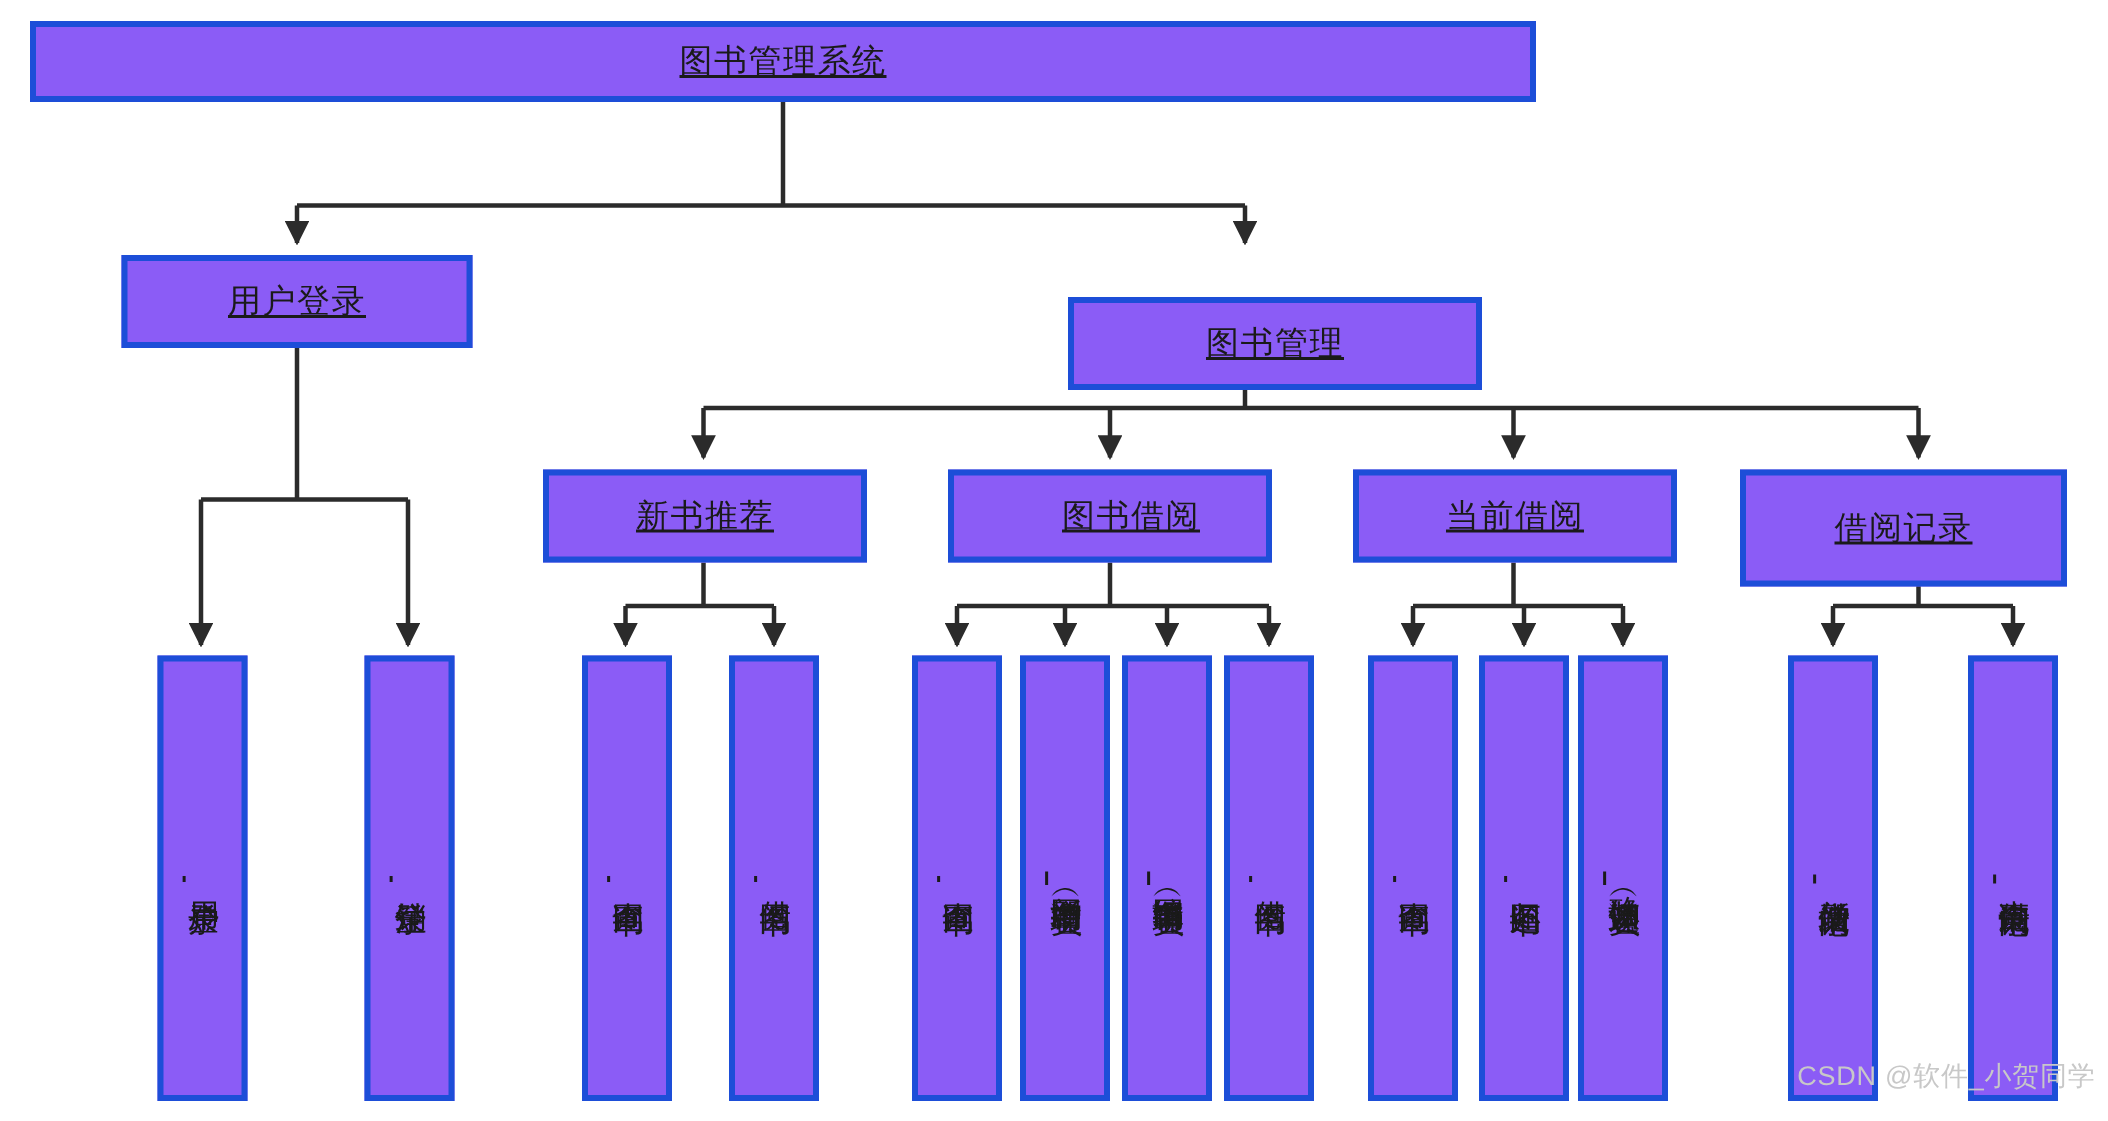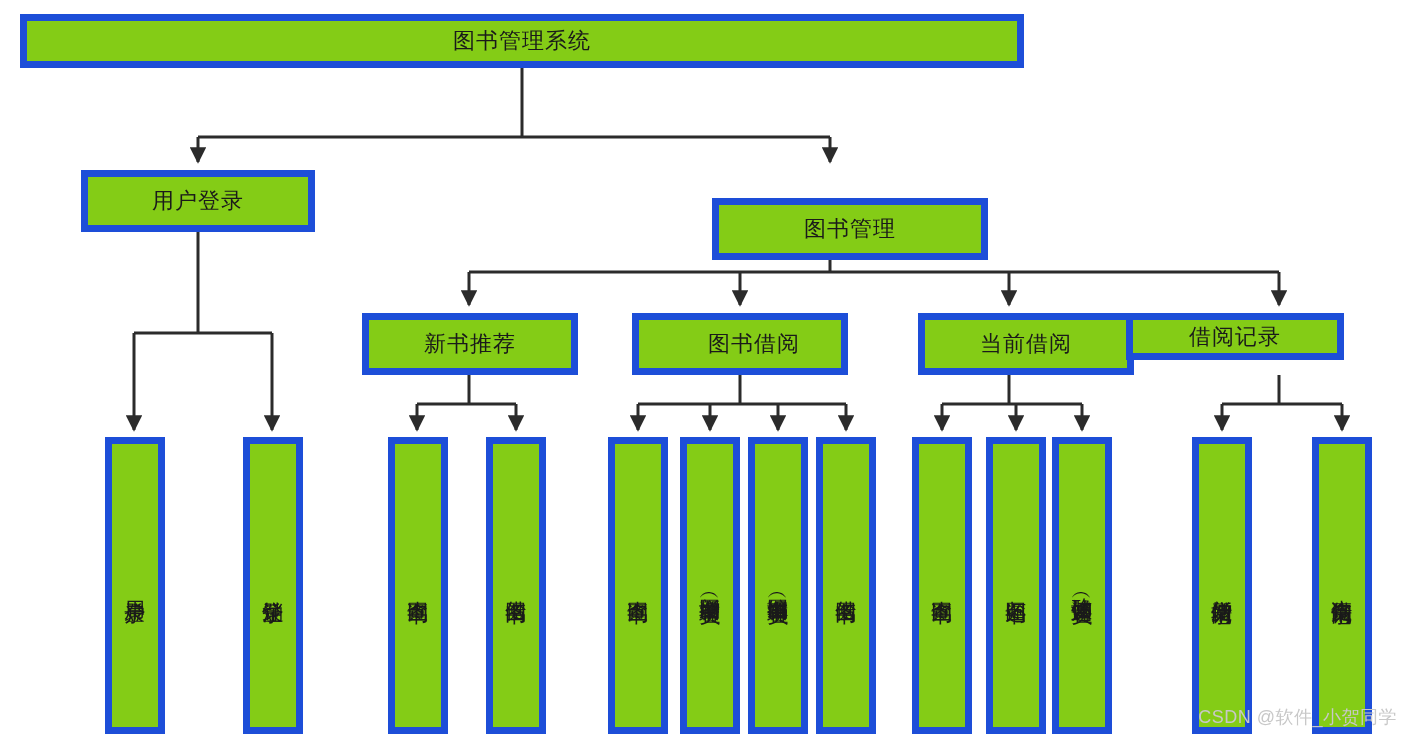--- a/index.html
+++ b/index.html
@@ -22,26 +22,27 @@
     position: absolute;
     left: 0;
     top: 0;
     width: 1405px;
     height: 747px;
     pointer-events: none;
   }
   .node {
     position: absolute;
     box-sizing: border-box;
-    background: #84cc16;
-    border: 7px solid #1d4ed8;
+    background: #8b5cf6;
+    border: 4px solid #1d4ed8;
     display: flex;
     align-items: center;
     justify-content: center;
     color: #1a1a1a;
+    text-decoration: underline;
   }
   .node.horiz {
     font-size: 22px;
     letter-spacing: 1px;
   }
   .node.vert {
     font-size: 21px;
     letter-spacing: 1px;
   }
   .node.vert .vtext {
@@ -129,24 +130,24 @@
   <div class="node horiz" style="left:712px; top:170px; width:276px; height:62px;margin-top:28px;">
     <span class="htext">图书管理</span>
   </div>
 
   <div class="node horiz" style="left:362px; top:313px; width:216px; height:62px;justify-content:center;">
     <span class="htext">新书推荐</span>
   </div>
   <div class="node horiz" style="left:632px; top:313px; width:216px; height:62px;padding-left:28px;">
     <span class="htext">图书借阅</span>
   </div>
-  <div class="node horiz" style="left:902px; top:313px; width:216px; height:62px;margin-left:16px;">
+  <div class="node horiz" style="left:902px; top:313px; width:216px; height:62px;">
     <span class="htext">当前借阅</span>
   </div>
-  <div class="node horiz" style="left:1126px; top:313px; width:218px; height:47px;">
+  <div class="node horiz" style="left:1160px; top:313px; width:218px; height:78px;">
     <span class="htext">借阅记录</span>
   </div>
 
   <div class="node vert" style="left:105px; top:437px; width:60px; height:297px;">
     <span class="vtext">用户登录</span>
   </div>
   <div class="node vert" style="left:243px; top:437px; width:60px; height:297px;">
     <span class="vtext">注销登录</span>
   </div>
 

